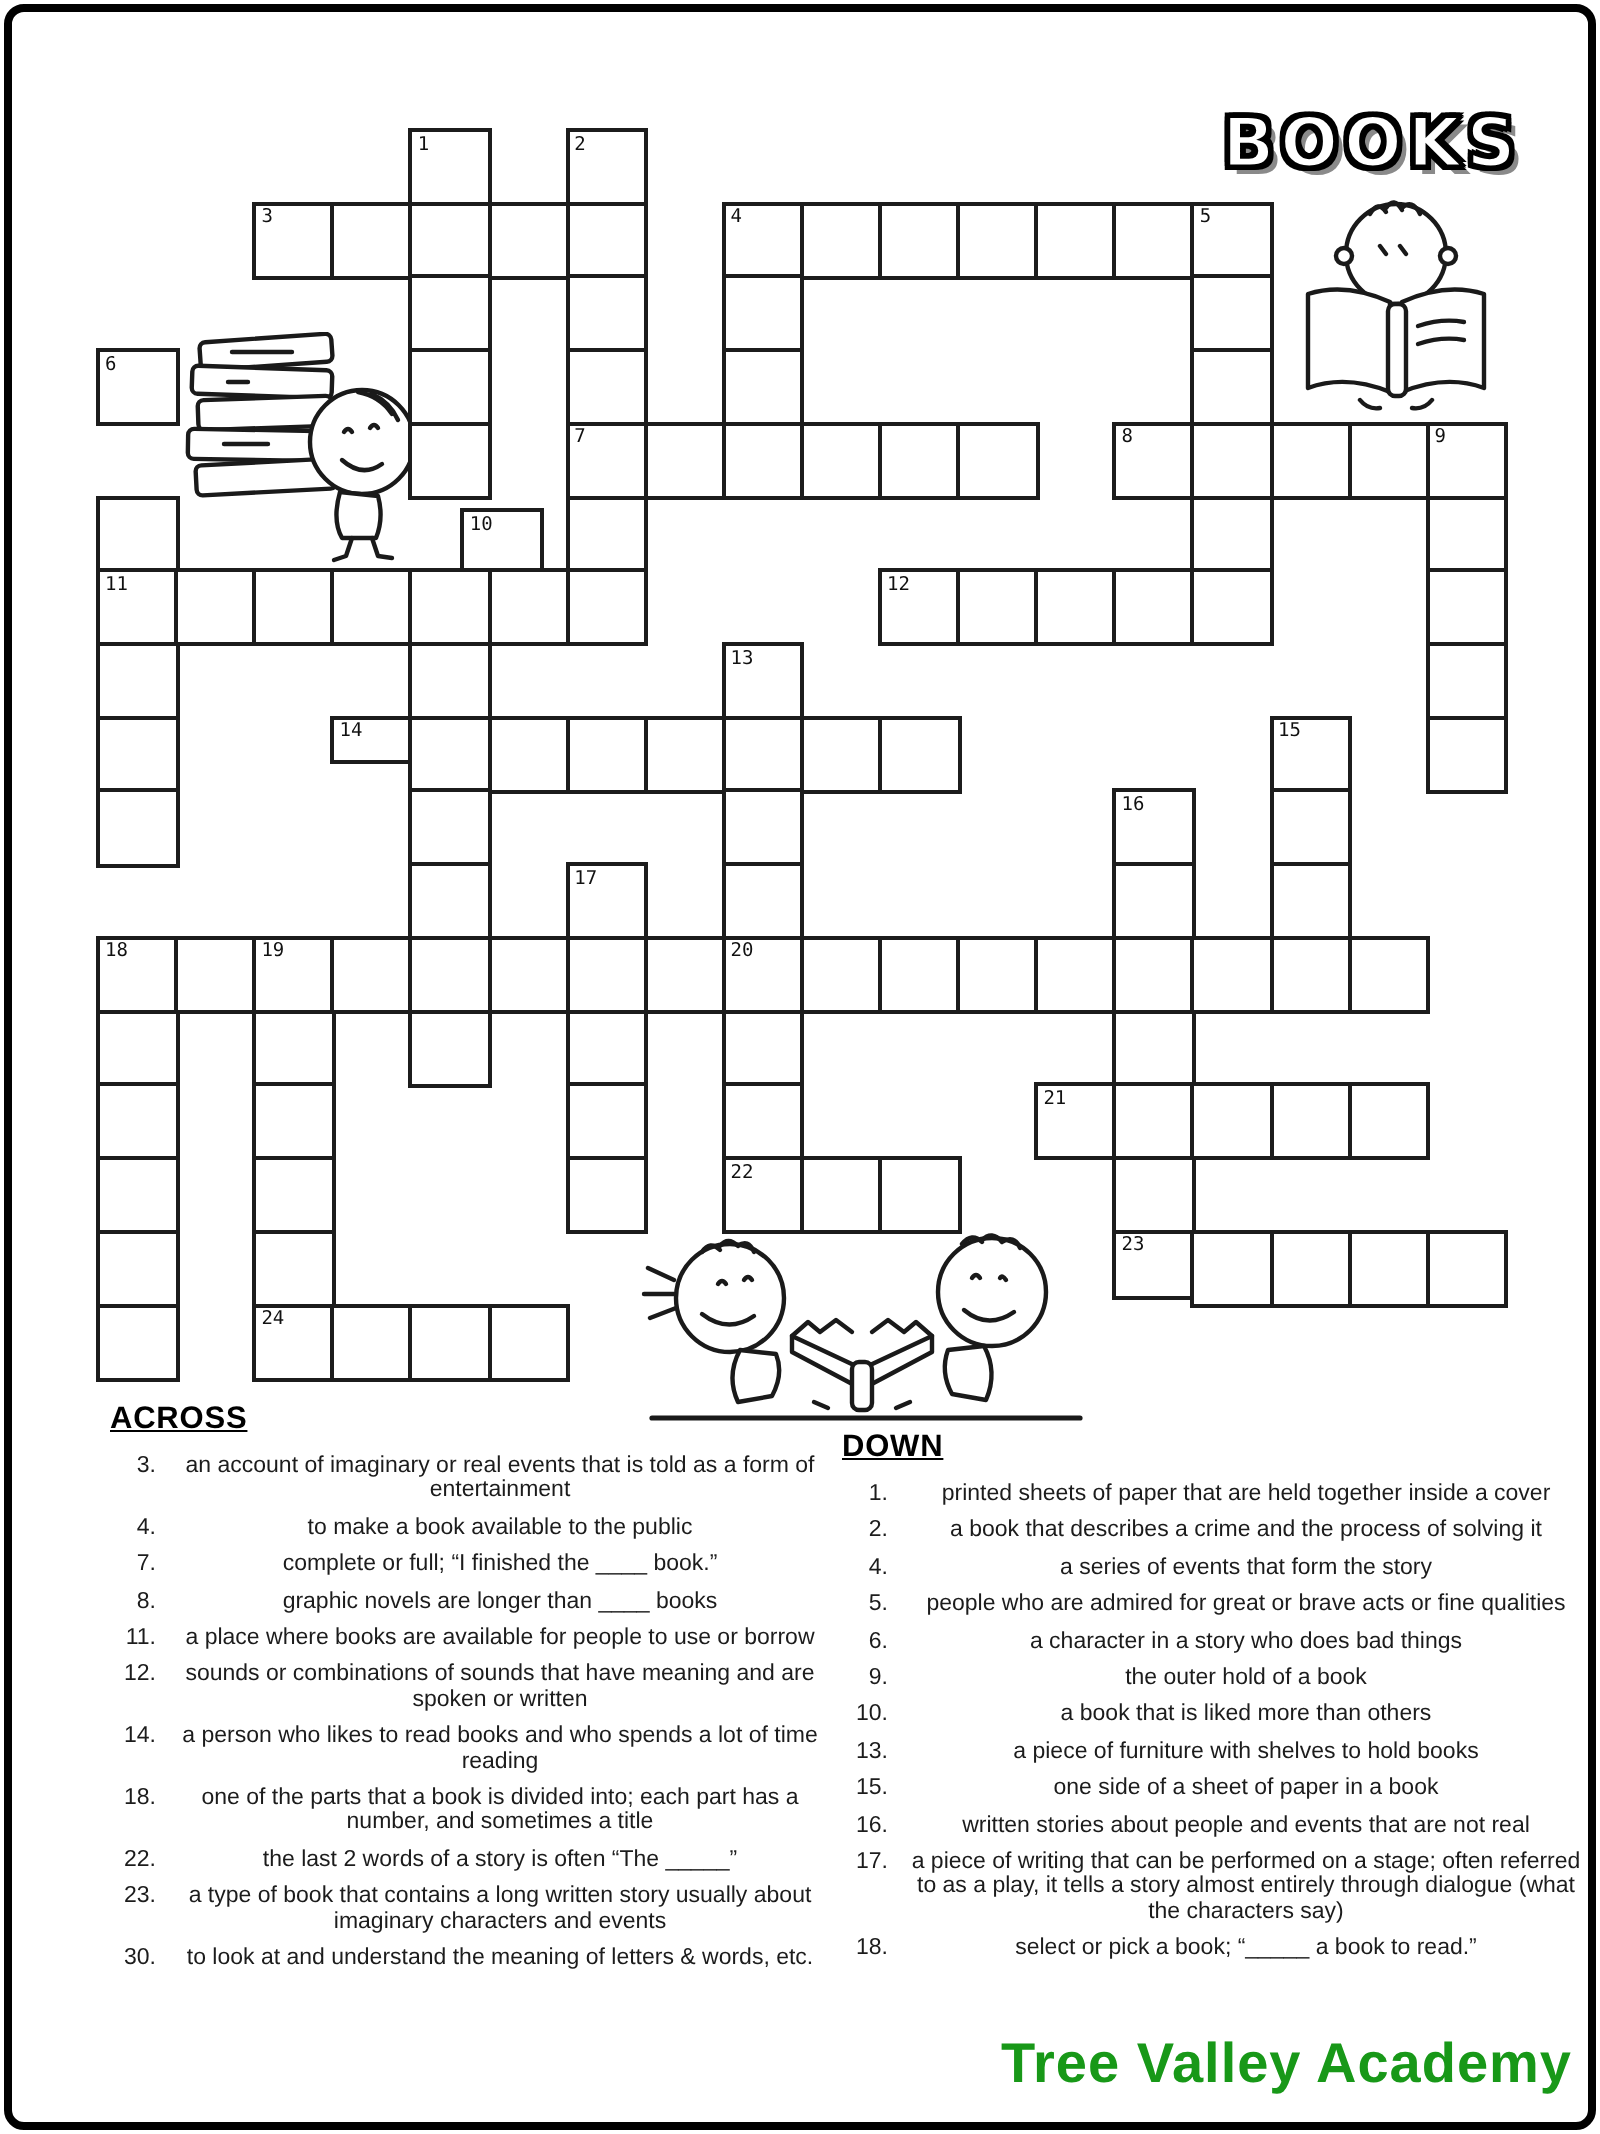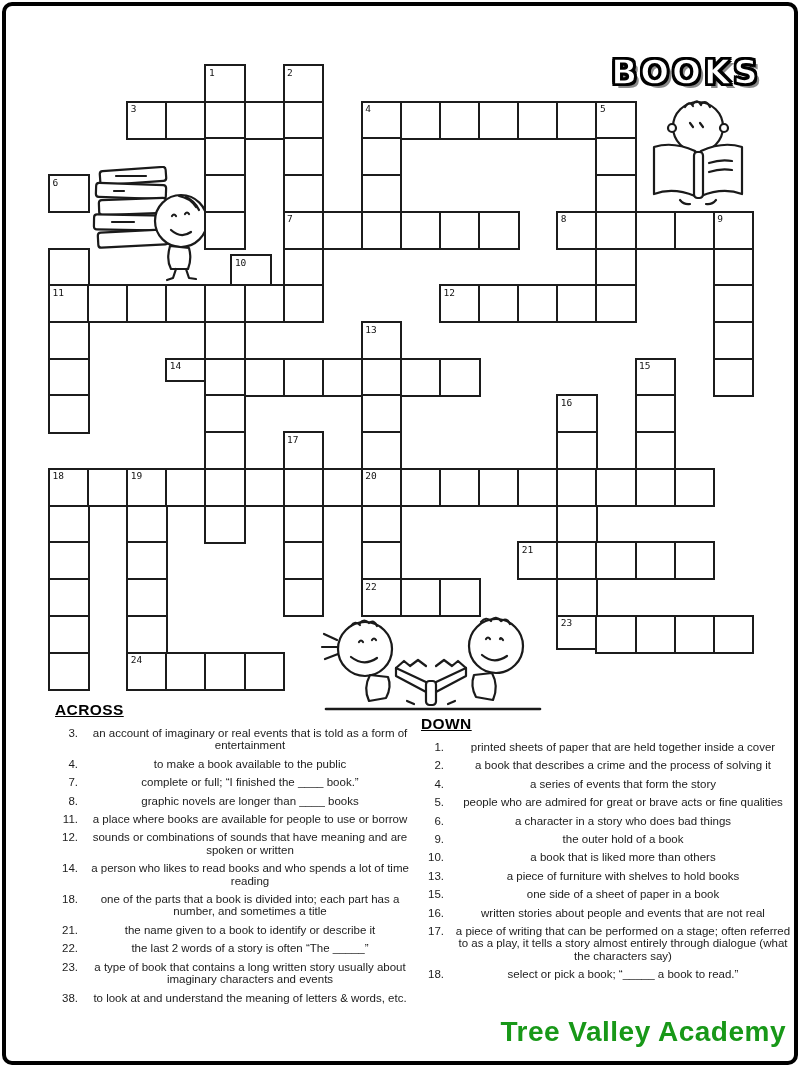--- a/index.html
+++ b/index.html
@@ -295,33 +295,29 @@
         </div>
         <div class="clue">
           <span class="cl-num">14.</span>
           <span class="cl-txt">a person who likes to read books and who spends a lot of time reading</span>
         </div>
         <div class="clue">
           <span class="cl-num">18.</span>
           <span class="cl-txt">one of the parts that a book is divided into; each part has a number, and sometimes a title</span>
         </div>
         <div class="clue">
-          <span class="cl-num">21.</span>
-          <span class="cl-txt">the name given to a book to identify or describe it</span>
-        </div>
-        <div class="clue">
           <span class="cl-num">22.</span>
           <span class="cl-txt">the last 2 words of a story is often “The _____”</span>
         </div>
         <div class="clue">
           <span class="cl-num">23.</span>
           <span class="cl-txt">a type of book that contains a long written story usually about imaginary characters and events</span>
         </div>
         <div class="clue">
-          <span class="cl-num">38.</span>
+          <span class="cl-num">30.</span>
           <span class="cl-txt">to look at and understand the meaning of letters &amp; words, etc.</span>
         </div>
       </div>
   </div>
 
   <div class="clues clues-down">
     <div class="heading">DOWN</div>
     <div>
         <div class="clue">
           <span class="cl-num">1.</span>

